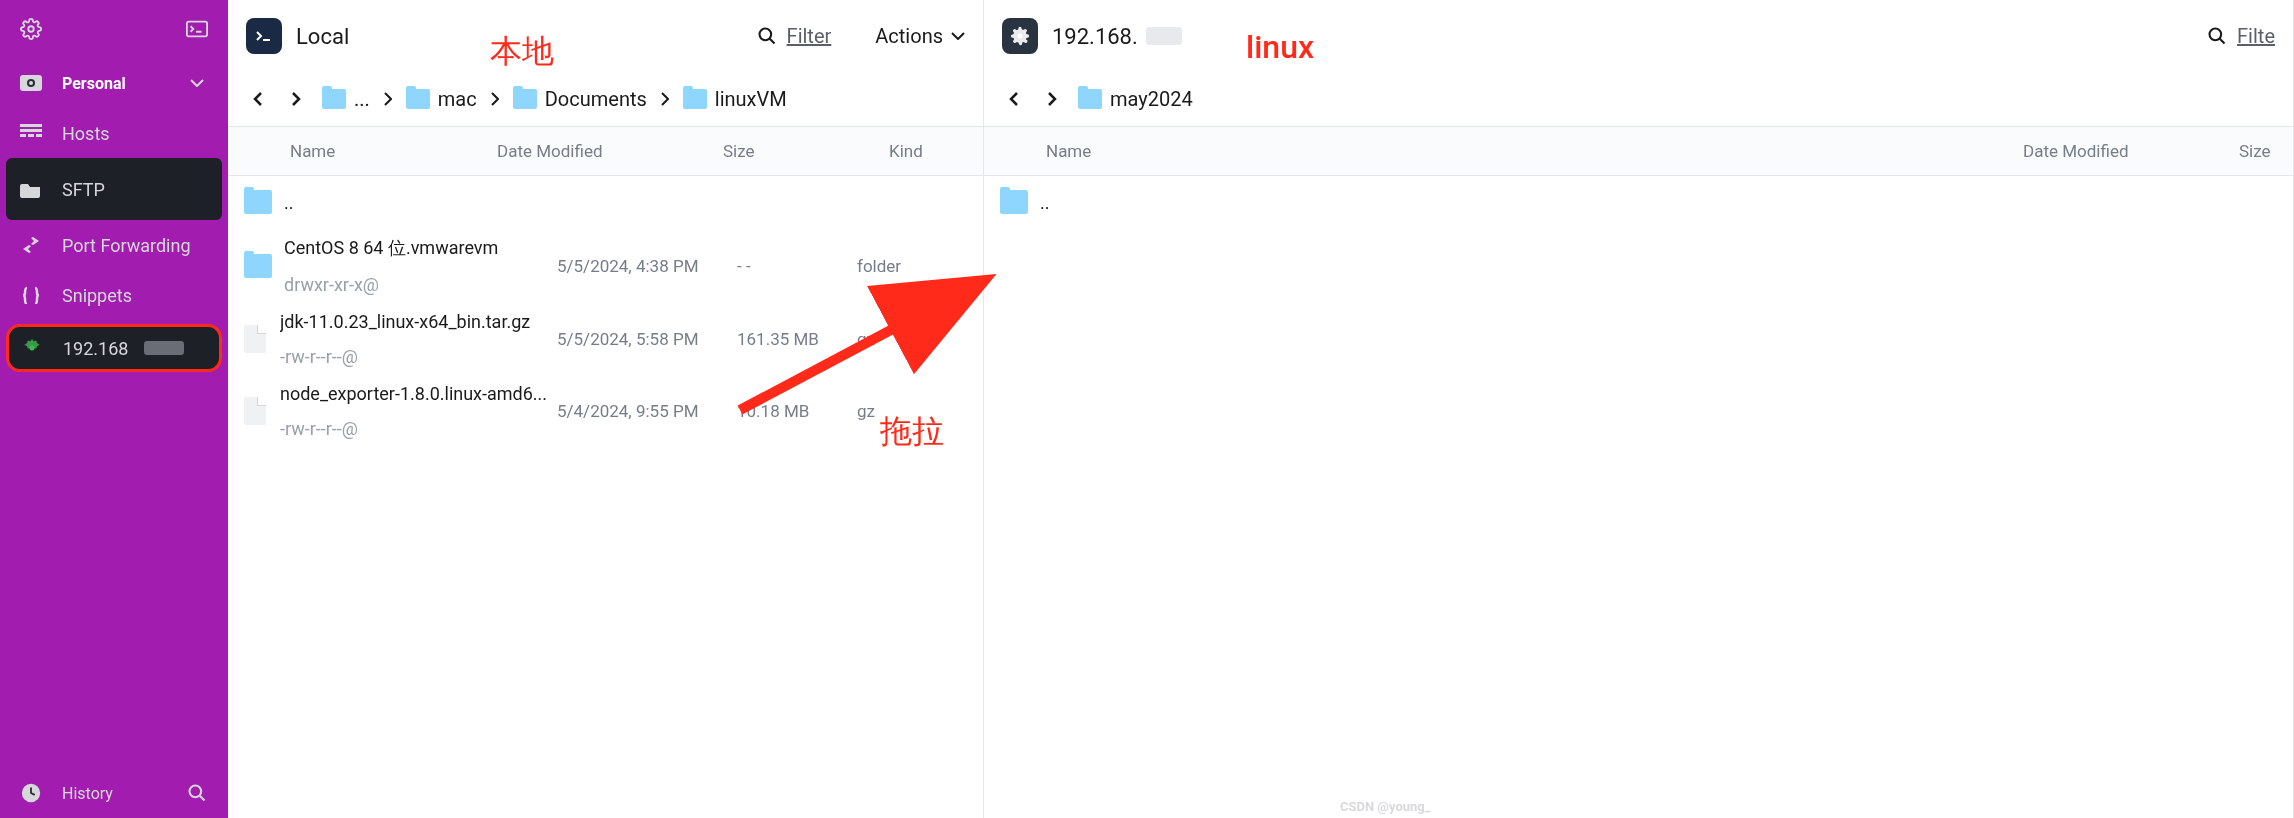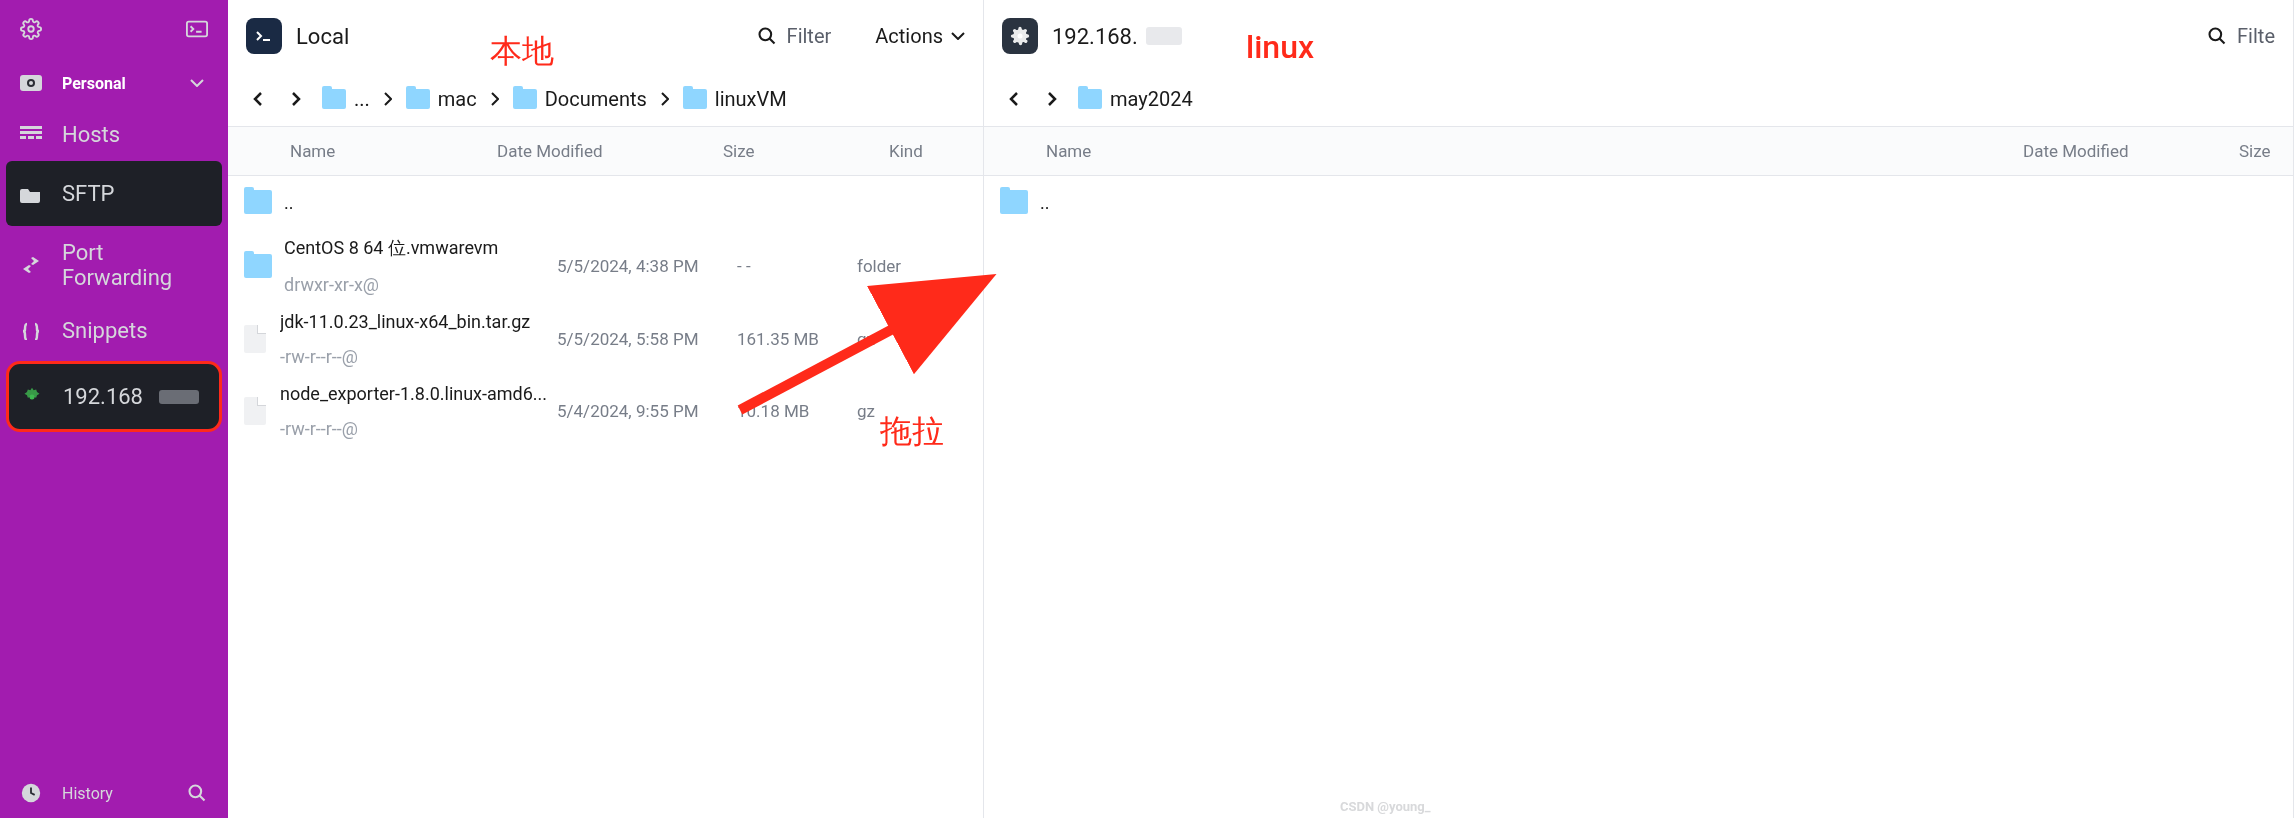--- a/index.html
+++ b/index.html
@@ -4,41 +4,41 @@
   <style>
     * { margin: 0; padding: 0; box-sizing: border-box; font-family: -apple-system, BlinkMacSystemFont, "Segoe UI", Roboto, sans-serif; }
     body { display: flex; width: 2294px; height: 818px; background: #fff; overflow: hidden; position: relative; }
     
     
     .sidebar { width: 228px; background: #a21caf; color: #d5d7db; display: flex; flex-direction: column; flex-shrink: 0; }
     .sidebar-top { display: flex; justify-content: space-between; align-items: center; padding: 18px 20px; }
     .sidebar-section { padding: 14px 20px; display: flex; align-items: center; gap: 20px; cursor: pointer; }
     .sidebar-section.personal { font-weight: 700; color: #fff; }
     .sidebar-section.personal .chev { margin-left: auto; }
-    .sidebar-item { padding: 14px 20px; display: flex; align-items: center; gap: 20px; cursor: pointer; font-size: 22px; }
+    .sidebar-item { padding: 14px 20px; display: flex; align-items: center; gap: 20px; cursor: pointer; font-size: 18px; }
     .sidebar-item.active { background: #1e2027; border-radius: 6px; margin: 0 6px; padding: 20px 14px; }
-    .sidebar-item.host-entry { margin: 4px 6px; border: 3px solid #ff2a1a; border-radius: 14px; padding: 20px 12px; background: #1e2027; }
+    .sidebar-item.host-entry { margin: 4px 6px; border: 3px solid #ff2a1a; border-radius: 14px; padding: 10px 12px; background: #1e2027; }
     .sidebar-bottom { margin-top: auto; padding: 14px 20px; display: flex; align-items: center; gap: 20px; }
     .sidebar-bottom .srch { margin-left: auto; }
     .icon-sm { width: 22px; height: 22px; display: flex; align-items: center; justify-content: center; flex-shrink: 0; }
     
     
     .panels { flex: 1; display: flex; }
     .panel { display: flex; flex-direction: column; border-right: 1px solid #e4e6eb; }
     .panel.left { width: 756px; }
     .panel.right { flex: 1; }
     
     .panel-header { display: flex; align-items: center; padding: 26px 18px; gap: 14px; height: 72px; }
     .panel-title-box { display: flex; align-items: center; gap: 14px; }
     .panel-badge { width: 36px; height: 36px; border-radius: 8px; display: flex; align-items: center; justify-content: center; }
     .panel-badge.local { background: #1a2a44; }
     .panel-badge.remote { background: #2a3340; }
     .panel-title { font-size: 22px; color: #1a1a1a; }
     .panel-spacer { flex: 1; }
-    .filter-box { display: flex; align-items: center; gap: 10px; color: #5a5f6a; font-size: 20px; cursor: pointer; }
+    .filter-box { display: flex; align-items: center; gap: 10px; color: #5a5f6a; font-size: 20px; cursor: pointer; text-decoration: underline; }
     .actions-box { display: flex; align-items: center; gap: 8px; color: #1a1a1a; font-size: 20px; cursor: pointer; margin-left: 30px; }
     
     .breadcrumb { display: flex; align-items: center; padding: 10px 18px; gap: 14px; height: 54px; }
     .bc-nav { width: 24px; height: 24px; display: flex; align-items: center; justify-content: center; cursor: pointer; color: #1a1a1a; }
     .bc-seg { display: flex; align-items: center; gap: 8px; font-size: 20px; color: #1a1a1a; cursor: pointer; }
     .bc-sep { color: #1a1a1a; }
     .folder-ico { width: 24px; height: 20px; background: #8fd6ff; border-radius: 2px; position: relative; }
     .folder-ico::before { content: ''; position: absolute; top: -3px; left: 0; width: 10px; height: 5px; background: #8fd6ff; border-radius: 2px 2px 0 0; }
     
     .table-header { display: flex; border-top: 1px solid #e4e6eb; border-bottom: 1px solid #e4e6eb; background: #fafbfc; color: #777d88; font-size: 17px; }

